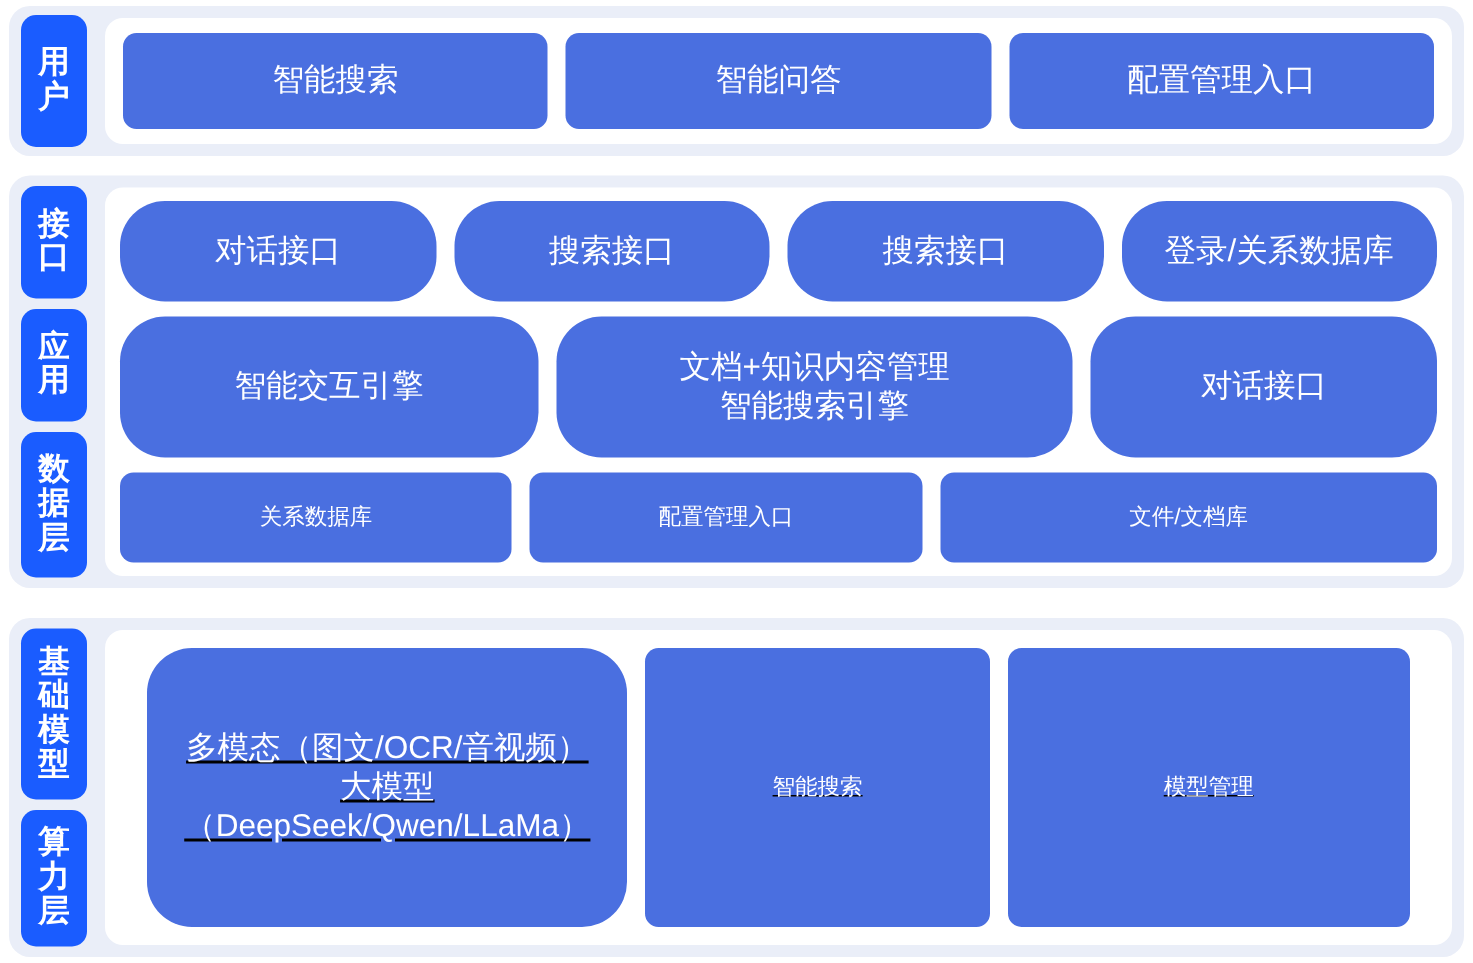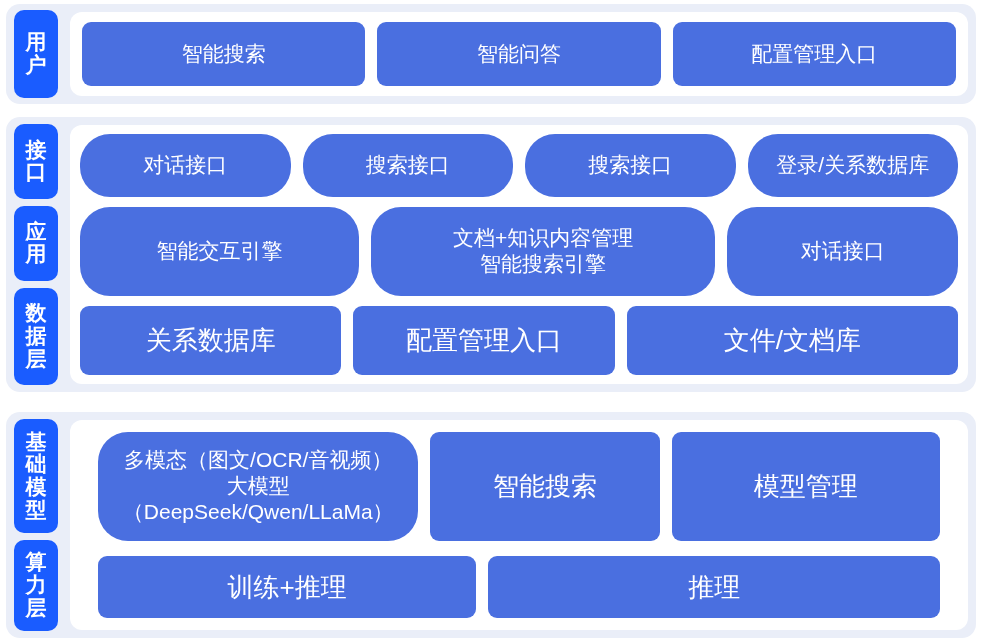--- a/index.html
+++ b/index.html
@@ -90,21 +90,21 @@
 
   
   .box {
     background: #4a6fe0;
     color: #ffffff;
     border-radius: 9px;
     display: flex;
     align-items: center;
     justify-content: center;
     text-align: center;
-    font-size: 26px;
+    font-size: 15px;
     line-height: 1.25;
     padding: 4px 6px;
     box-sizing: border-box;
     white-space: pre-line;
     flex: 1 1 0;
     min-width: 0;
   }
   .box.small { font-size: 21px; border-radius: 30px; }
 
   
@@ -112,21 +112,21 @@
   #sec-mid    { top: 117px; height: 275px; }
   #sec-bottom { top: 412px; height: 226px; }
 
   #sec-user .card  { padding: 10px 12px; }
   #sec-user .box   { font-size: 21px; }
 
   #sec-mid .tabcol { gap: 7px; padding: 7px 0 7px 8px; }
   #sec-bottom .tabcol { gap: 7px; padding: 7px 0 7px 8px; }
 
   #sec-mid .card { gap: 10px; }
-  #sec-bottom .card { gap: 15px; padding: 12px 28px; }
+  #sec-bottom .card { gap: 15px; padding: 12px 28px; text-decoration: underline; }
 </style>
 </head>
 <body>
 
 <div id="diagram">
 
   <div class="section" id="sec-user">
     <div class="tabcol">
       <div class="tab">
         <span class="ch">用</span>
@@ -200,20 +200,16 @@
 
     <div class="card">
 
       <div class="row">
         <div class="box small" style="flex:1.42 1 0">多模态（图文/OCR/音视频）
 大模型（DeepSeek/Qwen/LLaMa）</div>
         <div class="box">智能搜索</div>
         <div class="box" style="flex:1.18 1 0">模型管理</div>
       </div>
 
-      <div class="row">
-        <div class="box">训练+推理</div>
-        <div class="box" style="flex:1.2 1 0">推理</div>
-      </div>
     </div>
   </div>
 
 </div>
 
 </body></html>

